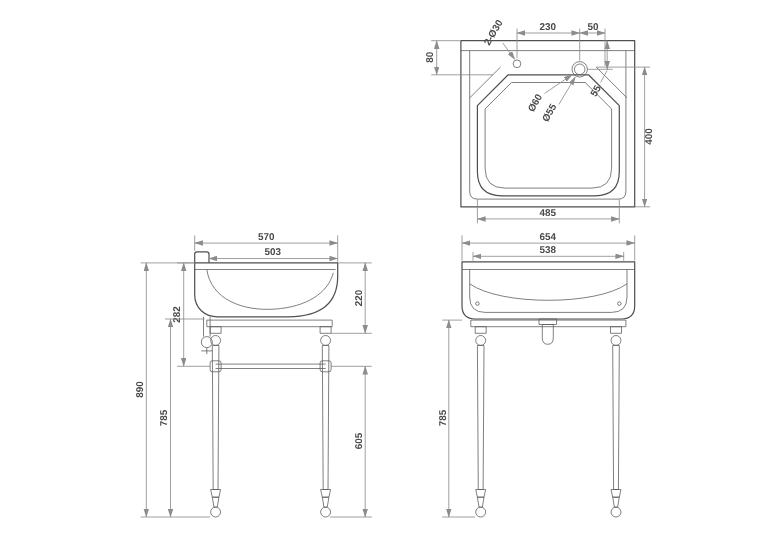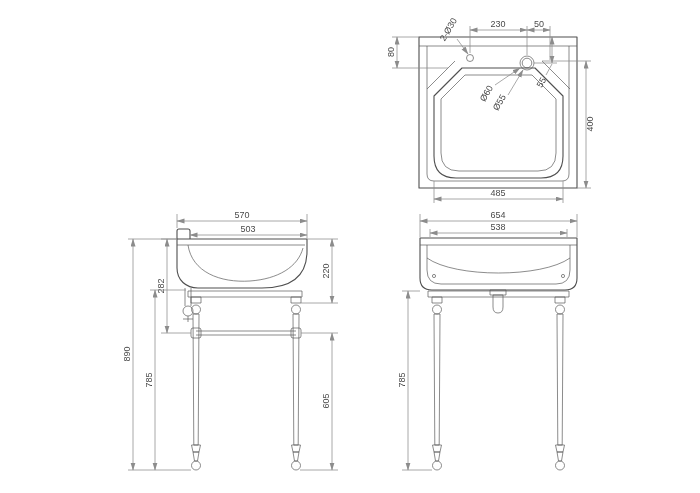--- a/index.html
+++ b/index.html
@@ -8,20 +8,21 @@
     background: #ffffff;
     width: 700px;
     height: 493px;
     overflow: hidden;
     font-family: "Liberation Sans", sans-serif;
   }
   #sheet {
     width: 552px;
     height: 493px;
     background: #ffffff;
+    font-weight: bold;
   }
   svg { display: block; }
   .obj  { fill: none; stroke: #4f4f4f; stroke-width: 1.1; stroke-linejoin: round; }
   .obj2 { fill: none; stroke: #5a5a5a; stroke-width: 0.7; stroke-linejoin: round; }
   .dim  { fill: none; stroke: #8c8c8c; stroke-width: 0.75; }
   .dimtxt {
     font-family: "Liberation Sans", sans-serif;
     font-size: 9px;
     fill: #4a4a4a;
     text-anchor: middle;

